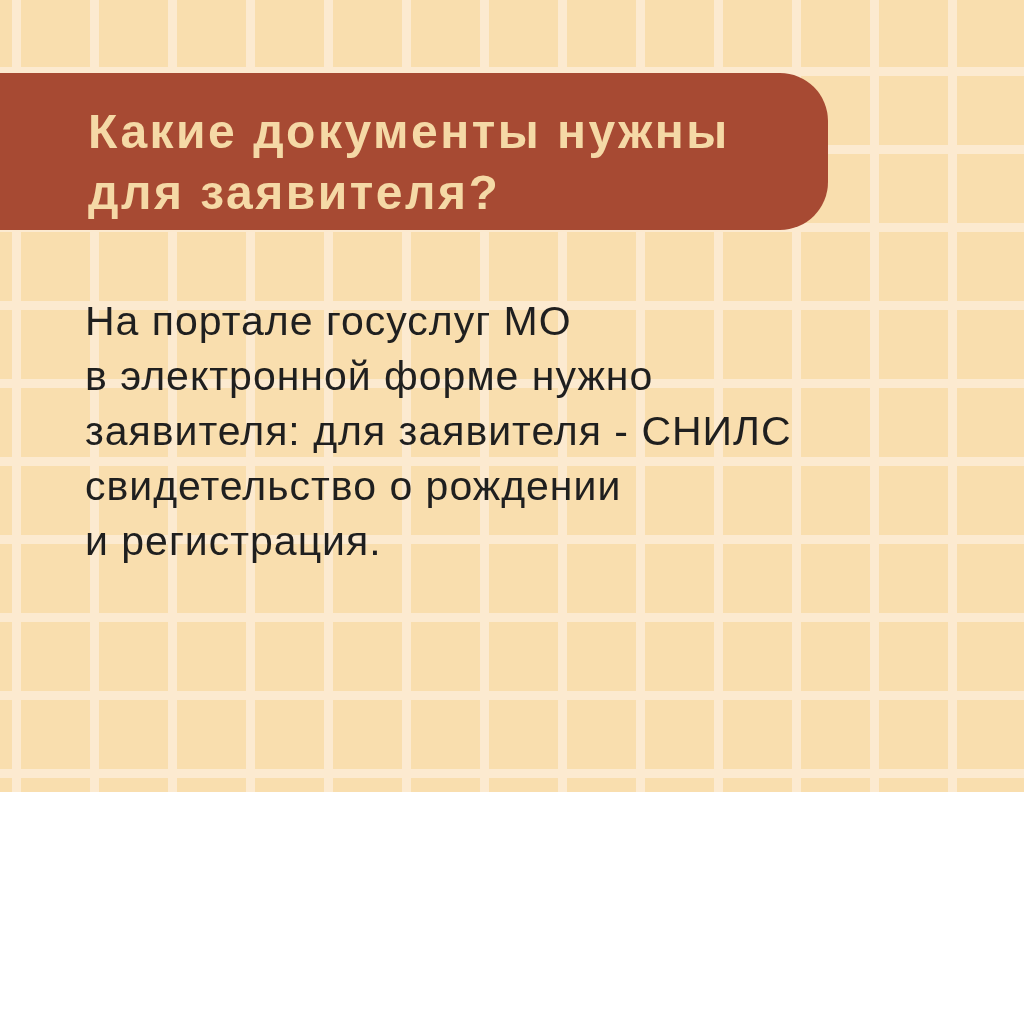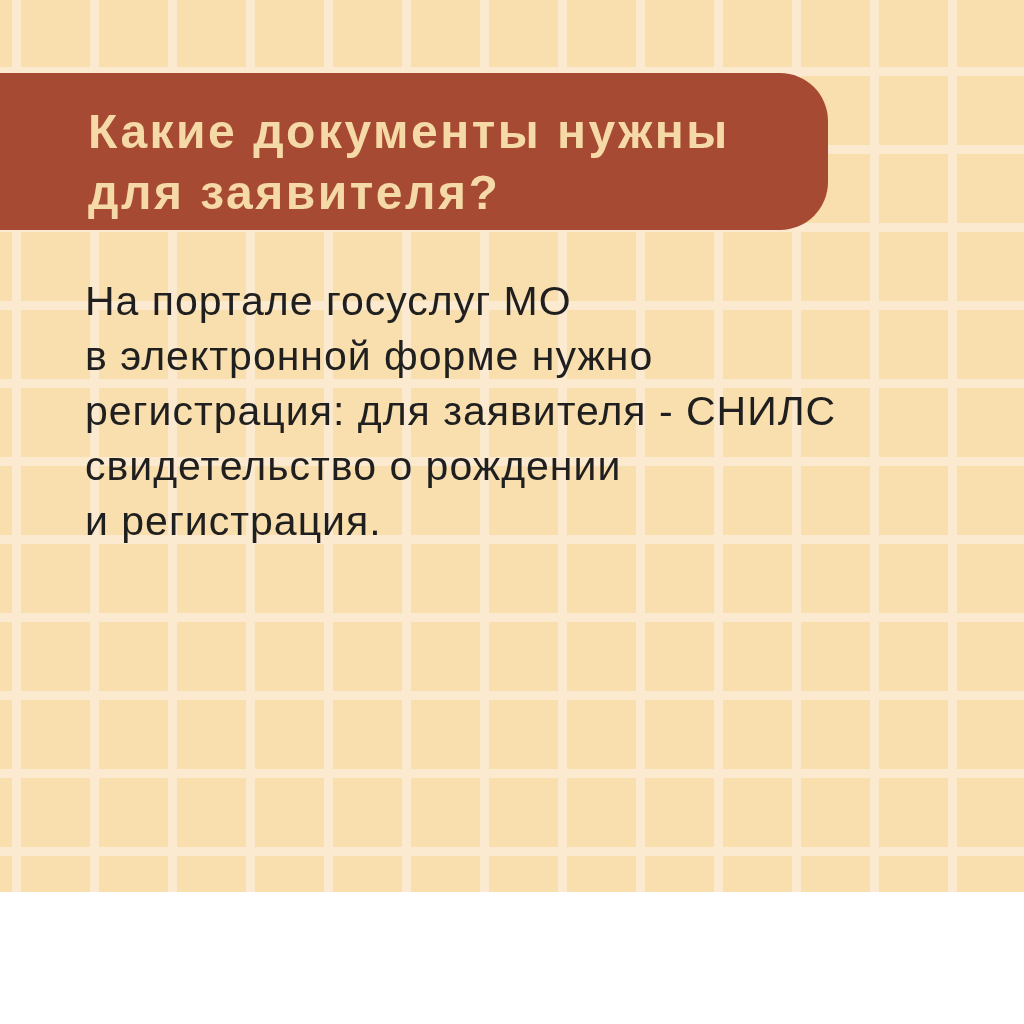--- a/index.html
+++ b/index.html
@@ -11,21 +11,21 @@
     --dial-teal:#71b1a8;
     --dial-teal-dark:#5ea199;
     --tick-red:#b93a31;
     --gloss-white:#fffdf0;
     --hole-cream:#f5e3bb;
   }
   html,body{margin:0;padding:0;}
   body{font-family:"Liberation Sans", sans-serif;}
   .card{
     position:relative;
-    width:1024px;height:892px;
+    width:1024px;height:792px;
     background:var(--bg-base);
     overflow:hidden;
   }
   .grid-bg{
     position:absolute;inset:0;
     background-image:
       repeating-linear-gradient(90deg, transparent 0px, transparent 69px, var(--bg-line) 69px, var(--bg-line) 78px),
       repeating-linear-gradient(180deg, transparent 0px, transparent 69px, var(--bg-line) 69px, var(--bg-line) 78px);
     background-position:-57px -2px, 0px -2px;
   }
@@ -48,20 +48,21 @@
   }
   .para{
     position:absolute;
     left:85px;
     color:var(--body-text);
     font-size:41px;
     font-weight:400;
     line-height:55px;
     letter-spacing:1px;
     white-space:nowrap;
+    margin-top:20px;
   }
   .para .tline{display:block;}
   .para .seg.bold{font-weight:400;}
   .para1{top:274px;}
   .para2{top:711px;line-height:56px;}
   .dial-svg{position:absolute;inset:0;width:1024px;height:1024px;pointer-events:none;}
   .ring-base{fill:var(--dial-teal);}
   .ring-shade{fill:var(--dial-teal-dark);opacity:0.28;}
   .hole{fill:var(--hole-cream);}
   .gloss{stroke:var(--gloss-white);fill:none;stroke-linecap:round;}
@@ -77,21 +78,21 @@
   <div class="header-box">
     <div class="title">
       <span>Какие документы нужны</span><br>
       <span>для заявителя?</span>
     </div>
   </div>
 
   <div class="para para1">
       <div class="tline"><span class="seg">На портале госуслуг МО</span></div>
       <div class="tline"><span class="seg">в электронной форме нужно</span></div>
-      <div class="tline"><span class="seg">регистрация: </span><span class="seg bold">для заявителя - СНИЛС</span></div>
+      <div class="tline"><span class="seg">заявителя: </span><span class="seg bold">для заявителя - СНИЛС</span></div>
       <div class="tline"><span class="seg bold">свидетельство о рождении</span></div>
       <div class="tline"><span class="seg bold">и регистрация.</span></div>
     </div>
 
 
   <svg class="dial-svg" viewBox="0 0 1024 1024" aria-hidden="true">
     <circle class="ring-base" cx="766" cy="1086" r="166"></circle>
     <ellipse class="ring-shade" cx="700" cy="1035" rx="70" ry="45"></ellipse>
     <ellipse class="ring-shade" cx="830" cy="1060" rx="60" ry="40"></ellipse>
     <circle class="hole" cx="766" cy="1086" r="80"></circle>

